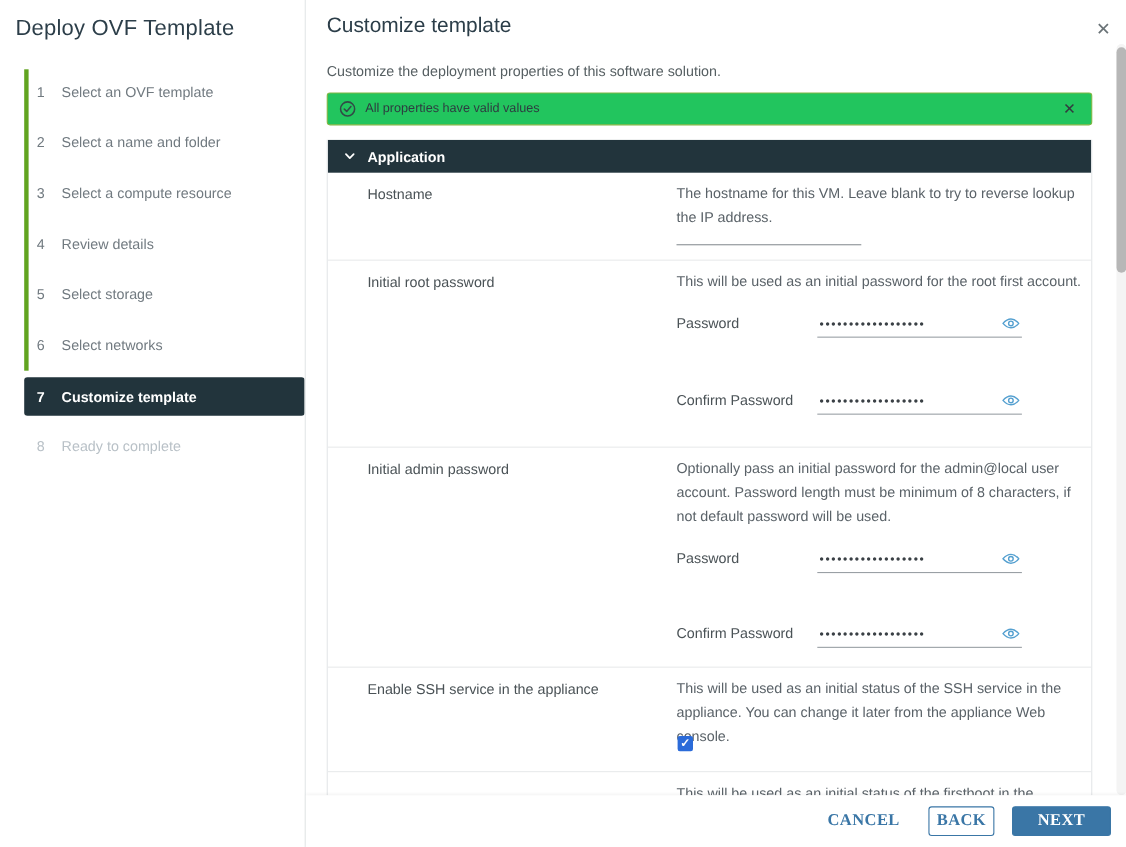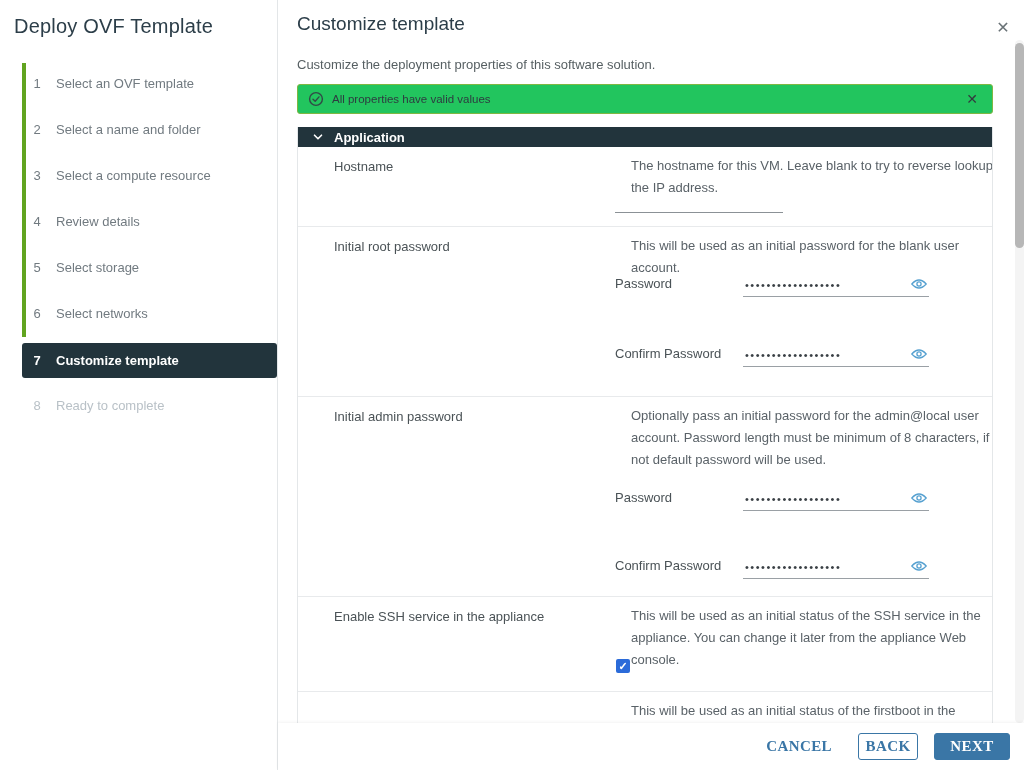--- a/index.html
+++ b/index.html
@@ -26,28 +26,28 @@
   .subtitle { position:absolute; left:19px; top:57px; font-size:13px; color:#565f62; }
 
   .banner { position:absolute; left:19px; top:84px; width:696px; height:30px; background:#22c55e;
             border:1px solid #7fb742; border-radius:3px; display:flex; align-items:center; padding:0 10px; }
   .banner .msg { font-size:11.5px; color:#2e3b40; margin-left:8px; flex:1; }
   .banner .dismiss { font-size:14px; color:#333a3e; cursor:pointer; padding:0 4px; }
 
   
   .section { position:absolute; left:19px; top:127px; width:696px; height:596px; overflow:hidden;
              border-left:1px solid #e4e7e9; border-right:1px solid #e4e7e9; background:#fff; }
-  .section-bar { height:20px; background:#22343c; color:#fff; display:flex; align-items:center; cursor:pointer; }
+  .section-bar { height:30px; background:#22343c; color:#fff; display:flex; align-items:center; cursor:pointer; }
   .section-bar .chev { margin-left:14px; display:flex; }
   .section-bar .stitle { margin-left:10px; font-size:13px; font-weight:700; }
   .section-bar .scount { position:absolute; left:317px; font-size:13px; font-weight:700; color:#fff;margin-top:40px; }
 
   .row { position:relative; border-bottom:1px solid #e8eaec; }
   .row-label { position:absolute; left:36px; top:10px; width:265px; font-size:13px; color:#4a5256; line-height:19px; }
-  .row-desc  { position:absolute; left:317px; top:8px;  width:370px; font-size:13px; color:#5a6268; line-height:22px;margin-left:16px; }
+  .row-desc  { position:absolute; left:317px; top:8px;  width:370px; font-size:13px; color:#5a6268; line-height:22px; }
 
   .hostname-input { position:absolute; left:317px; top:44px; width:168px; height:22px; border:none;
                     border-bottom:1px solid #8b9196; font-size:13px; color:#333; outline:none; background:transparent; }
 
   .pw-line { position:absolute; left:317px; width:372px; height:24px; }
   .pw-line .pw-label { position:absolute; left:0; top:3px; font-size:13px; color:#4a5256; }
   .pw-field { position:absolute; left:128px; top:0; width:186px; height:24px; border-bottom:1px solid #9aa0a5; cursor:text; }
   .pw-dots { position:absolute; left:2px; top:6px; font-size:11px; letter-spacing:1.5px; color:#3a4045; }
   .eye { position:absolute; right:2px; top:4px; width:16px; height:14px; cursor:pointer; }
 
@@ -58,21 +58,21 @@
   .scrollbar { position:absolute; left:737px; top:40px; width:9px; height:683px; background:#f4f4f4; border-radius:5px; }
   .scroll-thumb { position:absolute; left:0; top:3px; width:9px; height:205px; background:#b7b7b7; border-radius:5px; cursor:grab; }
 
   
   .footer { position:absolute; left:0; top:723px; width:747px; height:47px; background:#fff;
             box-shadow:0 -1px 3px rgba(0,0,0,.05); display:flex; align-items:center; justify-content:flex-end; padding-right:15px; }
   .btn { font-size:15px; font-weight:700; letter-spacing:.4px; color:#3a76a6; cursor:pointer;
          display:flex; align-items:center; justify-content:center; border-radius:3px;font-family:Liberation Serif, serif; }
   .btn-link { margin-right:26px; background:none; border:none; }
   .btn-outline { width:60px; height:27px; border:1px solid #3a76a6; background:#fff; margin-right:16px; }
-  .btn-solid { width:76px; height:27px; background:#3a76a6; color:#fff; border:1px solid #3a76a6; }
+  .btn-solid { width:90px; height:27px; background:#3a76a6; color:#fff; border:1px solid #3a76a6; }
 </style>
 </head>
 <body>
 
 <div class="canvas">
 
   <div class="sidebar">
     <div class="wizard-title">Deploy OVF Template</div>
     <div class="green-bar"></div>
     <ul class="steps">
@@ -137,21 +137,21 @@
       </div>
 
       <div class="row" style="height:79px; border-bottom:none;">
         <div class="row-label">Hostname</div>
         <div class="row-desc">The hostname for this VM. Leave blank to try to reverse lookup the IP address.</div>
         <input class="hostname-input" type="text" value="" style="">
       </div>
 
       <div class="row" style="height:170px; border-top:1px solid #e8eaec; border-bottom:none;">
         <div class="row-label">Initial root password</div>
-        <div class="row-desc">This will be used as an initial password for the blank user account.</div>
+        <div class="row-desc">This will be used as an initial password for the root first account.</div>
         <div class="pw-line" style="top:46px;">
           <span class="pw-label">Password</span>
           <div class="pw-field">
             <span class="pw-dots">••••••••••••••••••</span>
             <svg class="eye" viewBox="0 0 20 14">
               <path d="M1 7 Q10 -3 19 7 Q10 17 1 7 Z" fill="none" stroke="#55a0d0" stroke-width="1.6"></path>
               <circle cx="10" cy="7" r="2.6" fill="none" stroke="#55a0d0" stroke-width="1.6"></circle>
             </svg>
           </div>
         </div>

